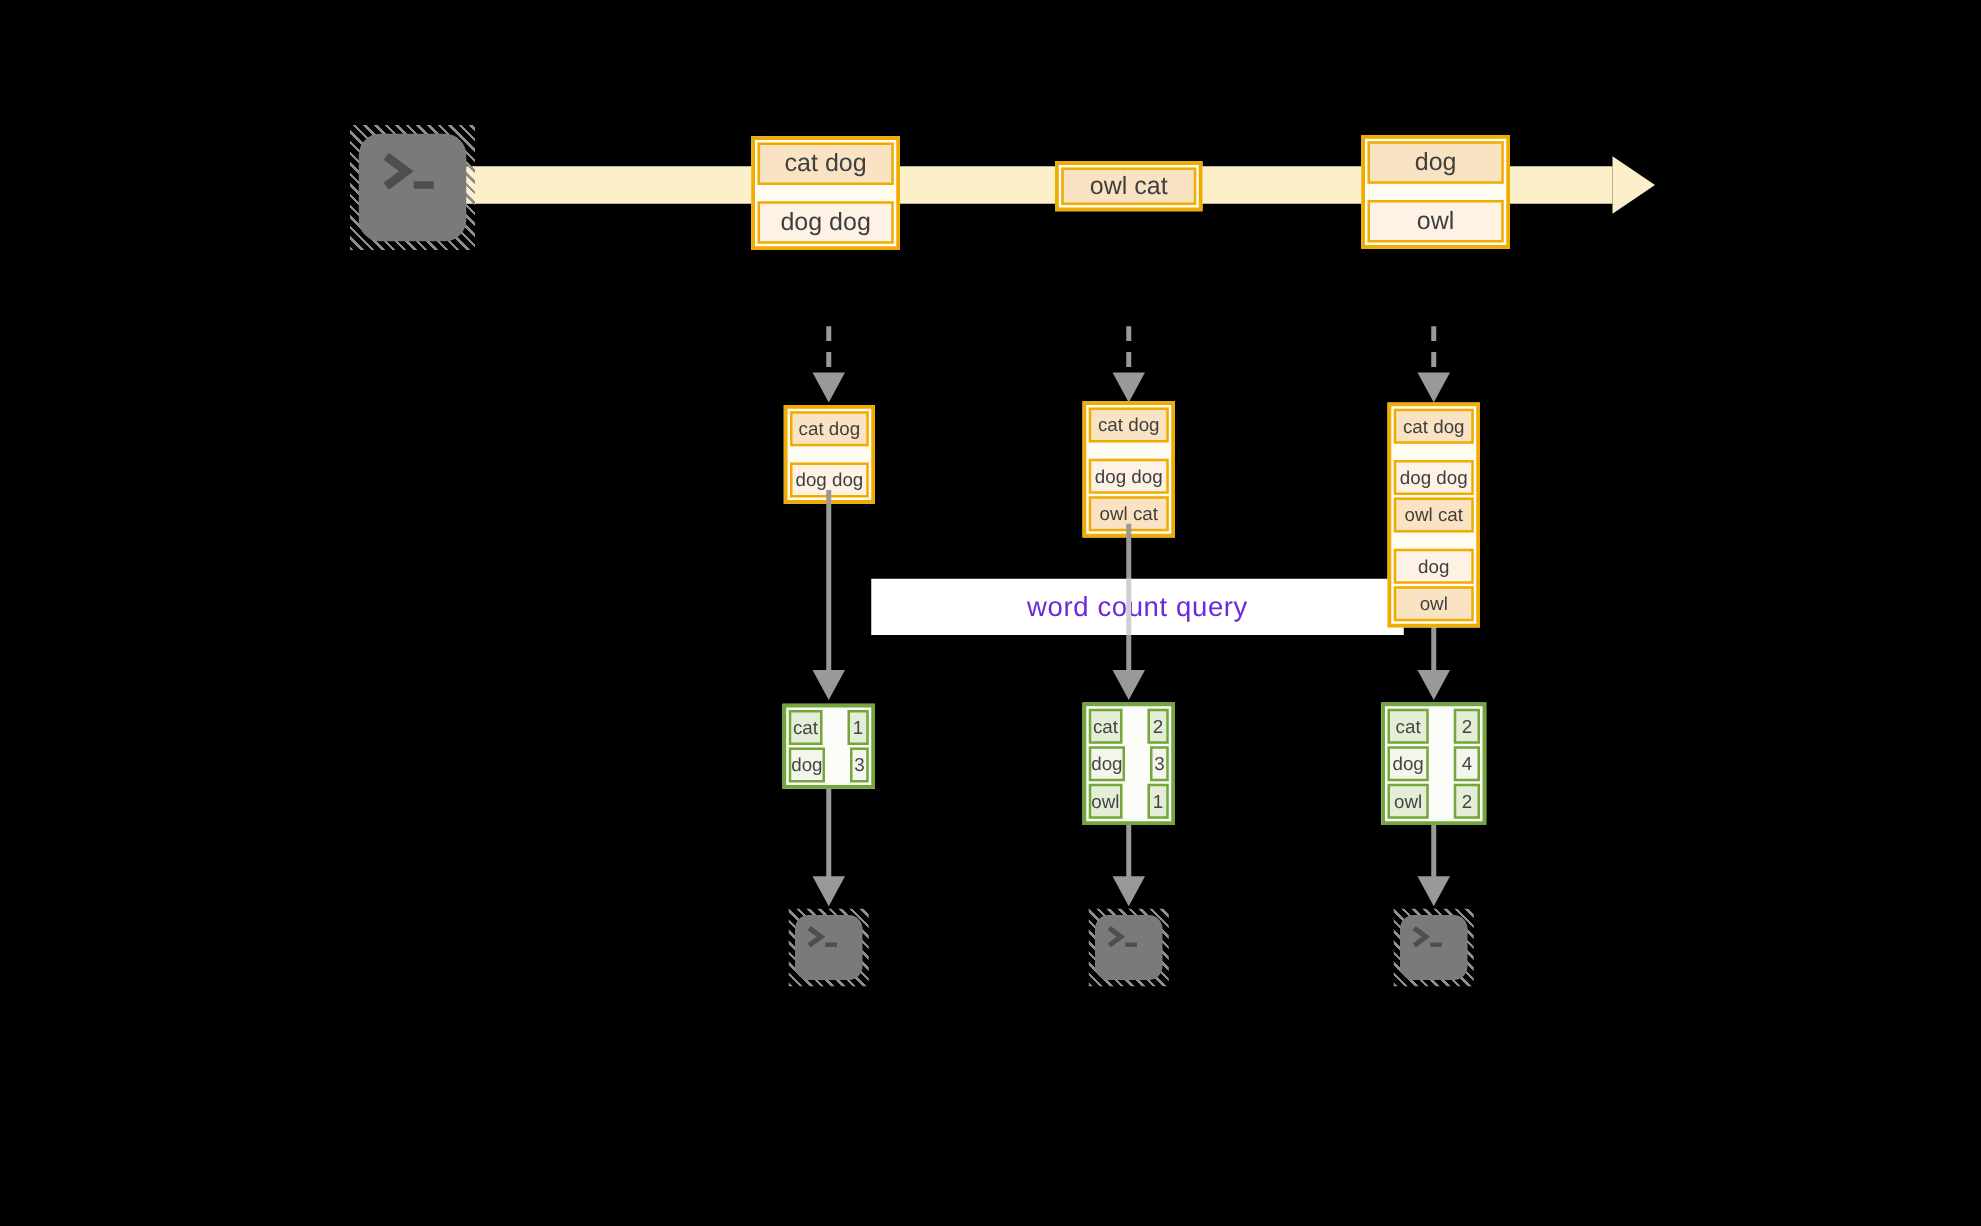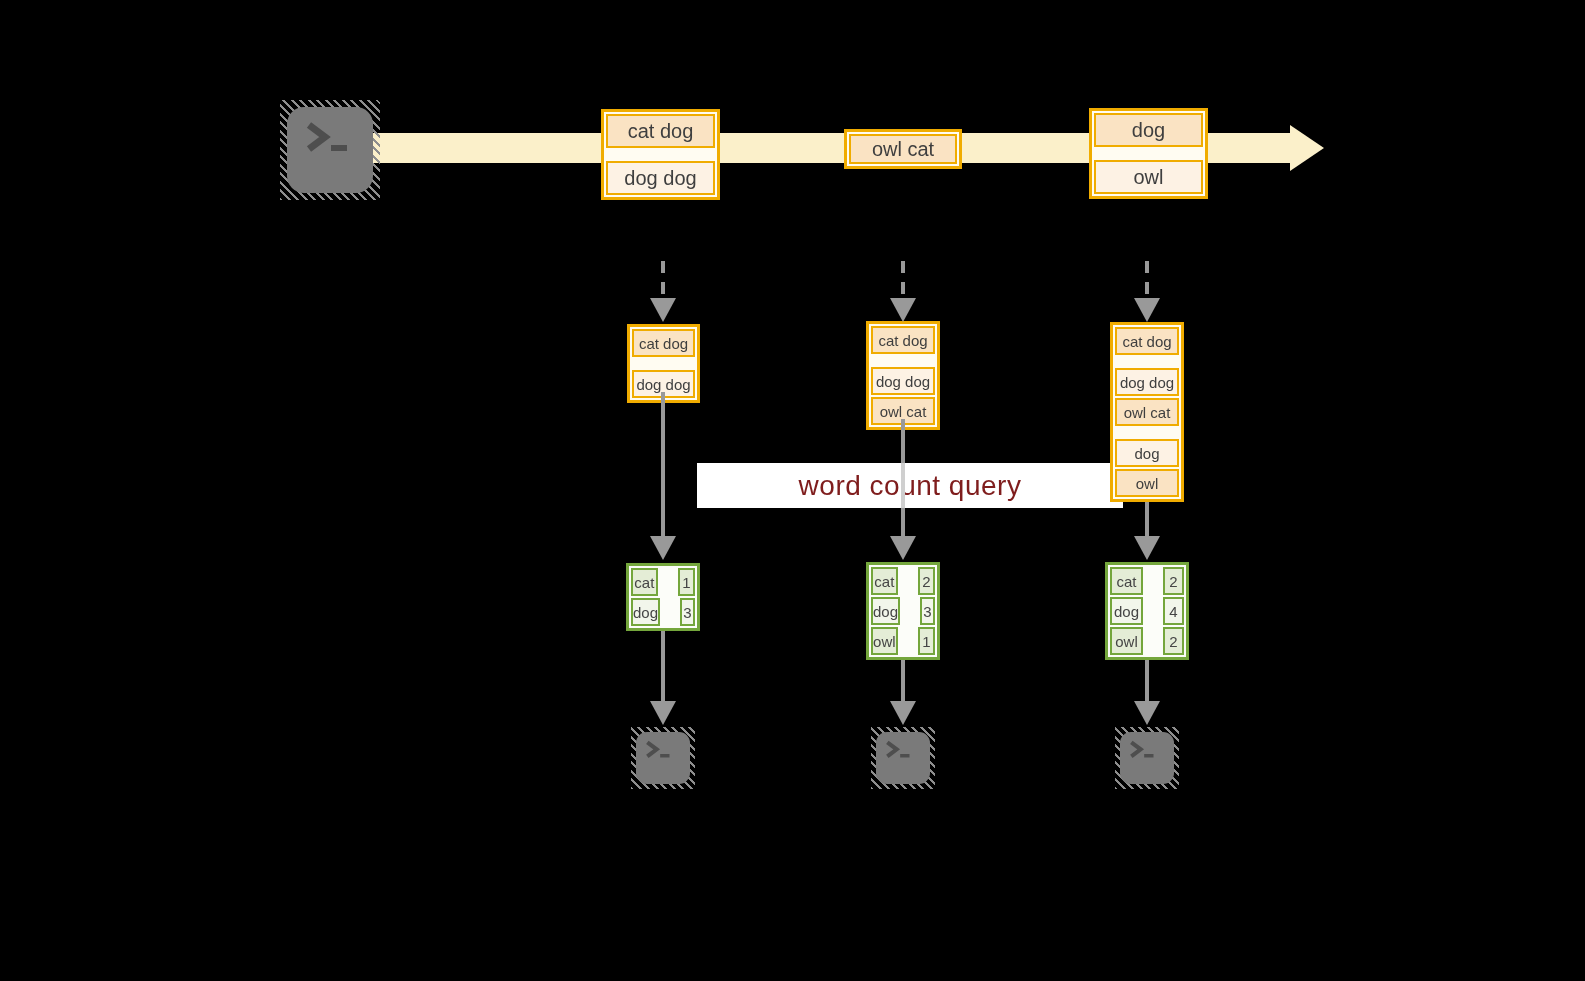--- a/index.html
+++ b/index.html
@@ -45,21 +45,21 @@
   .light{background:var(--o-light);margin-top:11px;}
   
   .dash-line{position:absolute;width:4px;
     background:repeating-linear-gradient(to bottom,var(--gray) 0 12px,transparent 12px 21px);}
   .arrow-line{position:absolute;width:4px;background:var(--gray);z-index:1;}
   .arrow-head{position:absolute;width:0;height:0;z-index:1;
     border-left:13px solid transparent;border-right:13px solid transparent;border-top:24px solid var(--gray);}
   
   .query-band{position:absolute;left:697px;top:463px;width:426px;height:45px;background:#FFFFFF;
     z-index:2;display:flex;align-items:center;justify-content:center;}
-  .query-band span{font-size:28px;font-weight:300;color:#7f1d1d;letter-spacing:.5px;}
+  .query-band span{font-size:22px;font-weight:300;color:#6d28d9;letter-spacing:.5px;}
   .band-overlay-line{position:absolute;left:901px;top:463px;width:4px;height:45px;background:#CFCFCF;z-index:3;}
   .above-band{z-index:4;}
   
   .gtable{position:absolute;box-sizing:border-box;border:3px solid var(--green);
     background:#FCFDF9;padding:2px;display:flex;flex-direction:column;gap:2px;}
   .trow{display:flex;gap:20px;height:28px;flex:0 0 auto;}
   .cell{box-sizing:border-box;border:2px solid var(--green);display:flex;align-items:center;
     justify-content:center;font-size:15px;color:#454545;height:28px;}
   .cell.word{flex:1.7;}
   .cell.num{flex:1;}

